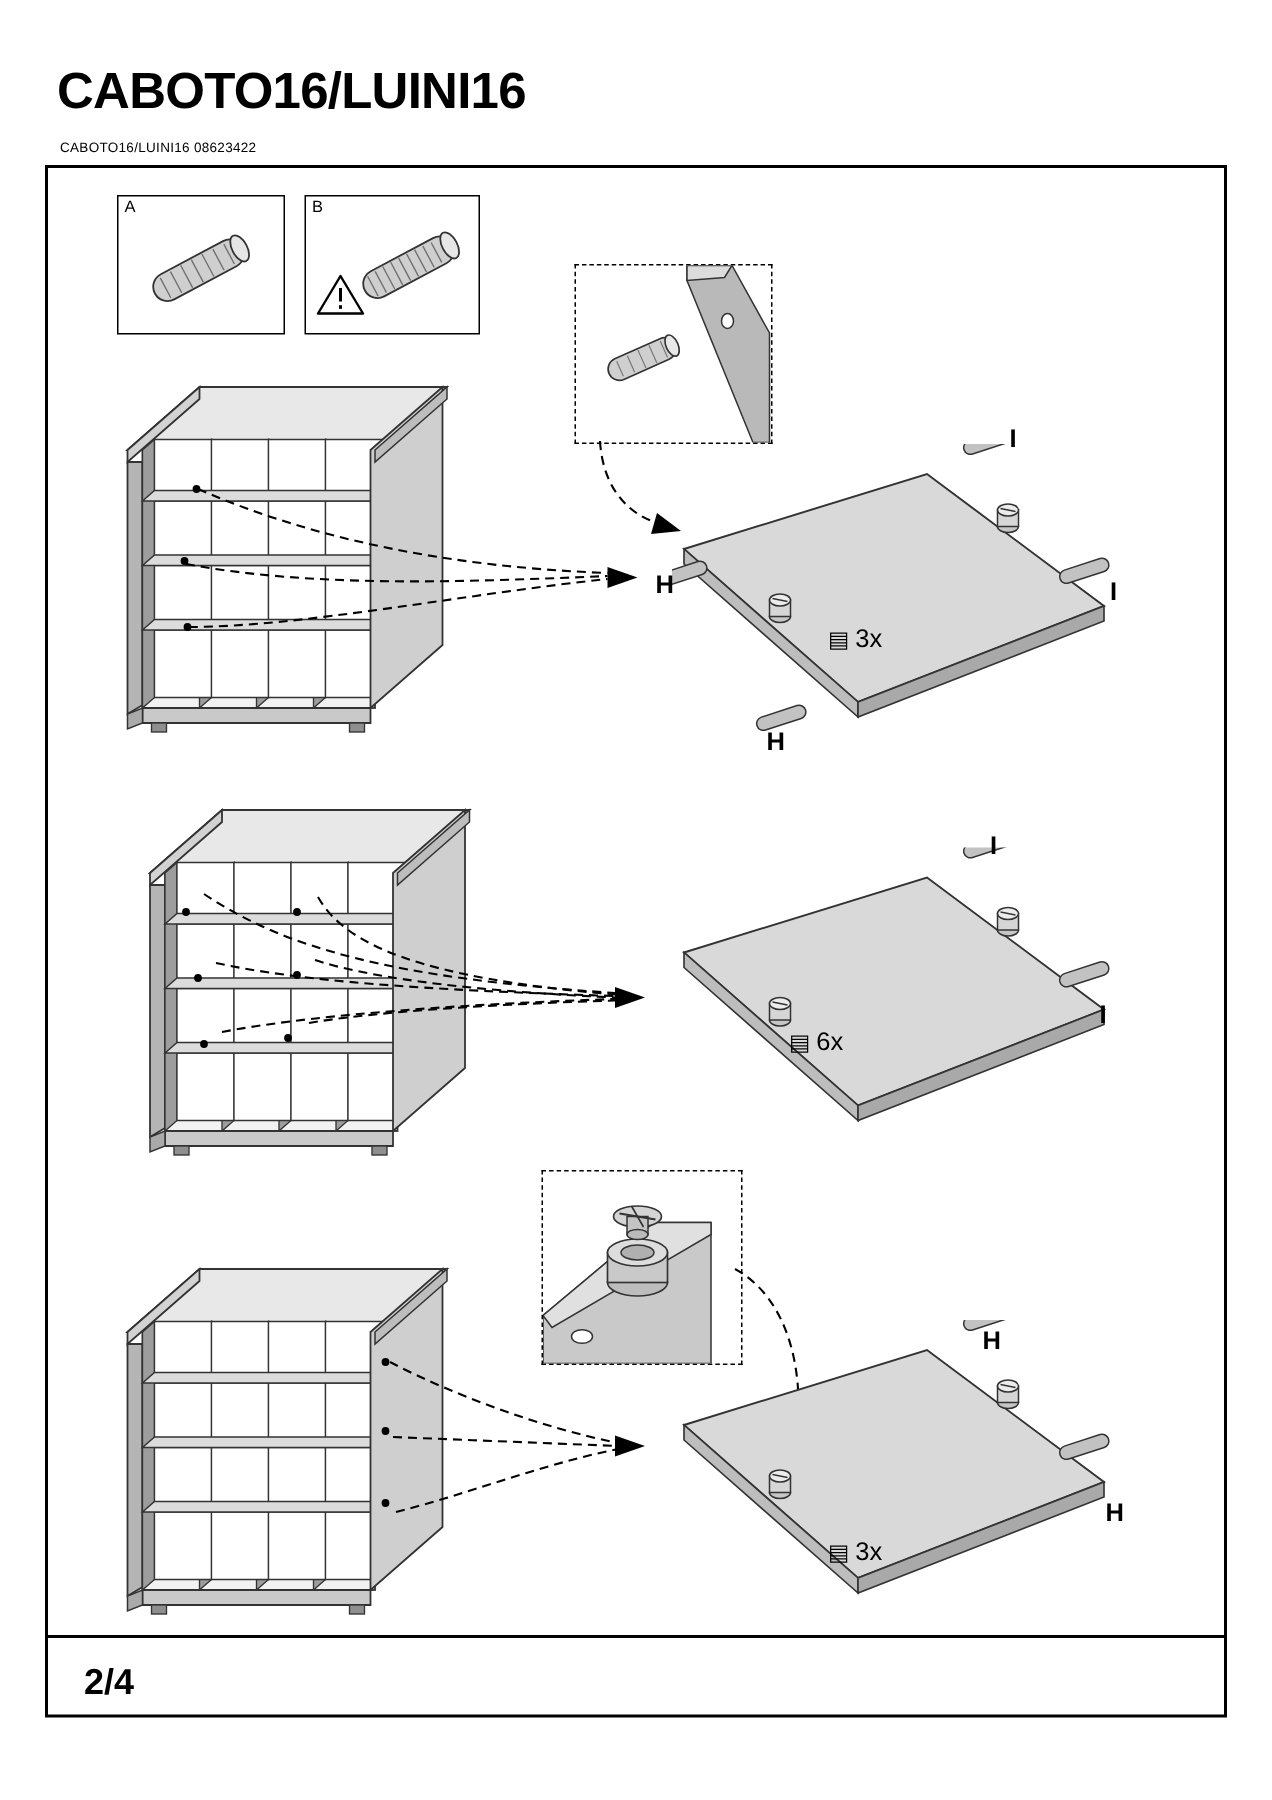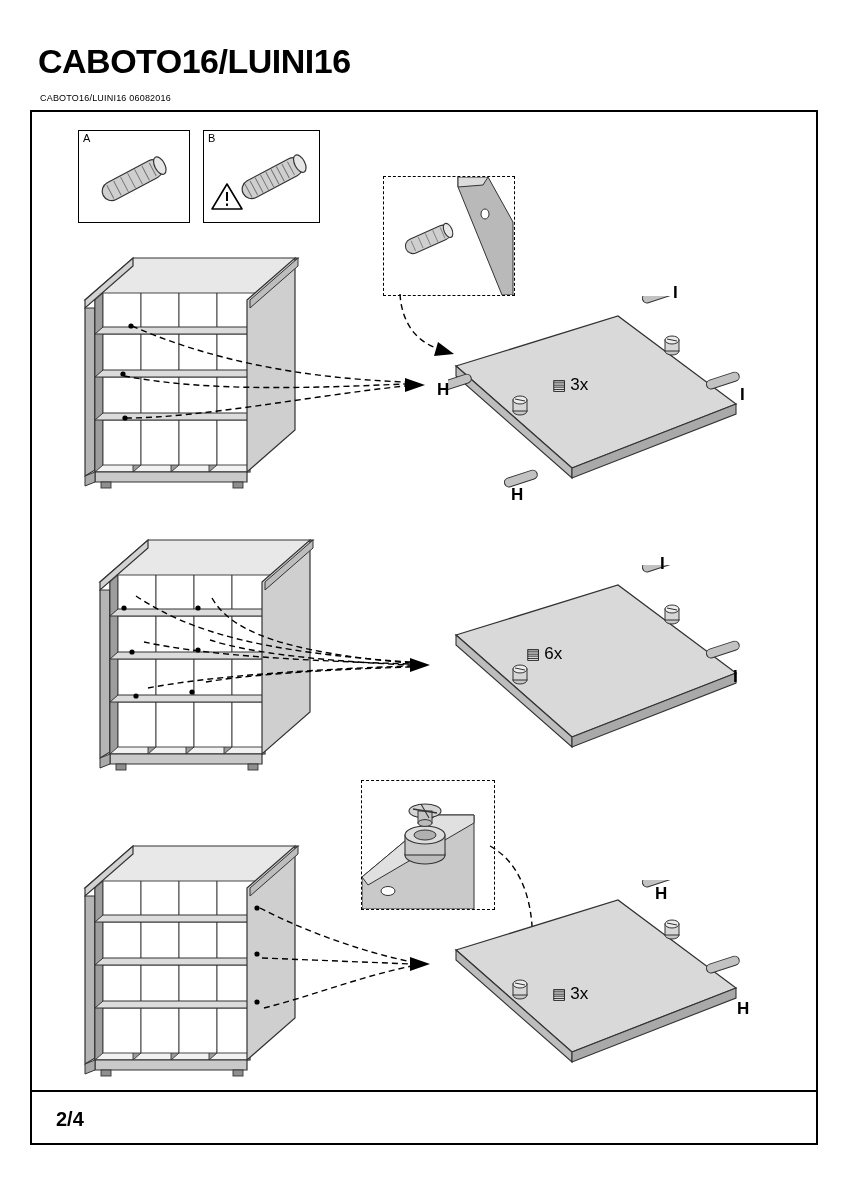--- a/index.html
+++ b/index.html
@@ -45,21 +45,21 @@
     top: 110px;
     width: 788px;
     height: 1035px;
     border: 2px solid #000;
     box-sizing: border-box;
   }
   .page-number {
     position: absolute;
     left: 56px;
     top: 1108px;
-    font-size: 20px;
+    font-size: 24px;
     font-weight: bold;
   }
   .frame-footline {
     position: absolute;
     left: 32px;
     top: 1090px;
     width: 784px;
     height: 2px;
     background: #000;
   }
@@ -88,20 +88,21 @@
     position: absolute;
     font-size: 17px;
     font-weight: bold;
     line-height: 1;
   }
   .count {
     position: absolute;
     font-size: 17px;
     line-height: 1;
     white-space: nowrap;
+    margin-top: 41px;
   }
   .count .sym {
     display: inline-block;
     font-size: 15px;
     letter-spacing: -1px;
     margin-right: 5px;
   }
   
   .detail-box {
     position: absolute;
@@ -109,21 +110,21 @@
     box-sizing: border-box;
     background: #fff;
   }
 </style>
 </head>
 <body>
 
 <div class="page">
 
   <div class="doc-title">CABOTO16/LUINI16</div>
-  <div class="doc-subtitle">CABOTO16/LUINI16 06082016</div>
+  <div class="doc-subtitle">CABOTO16/LUINI16 08623422</div>
 
   <div class="frame"></div>
   <div class="frame-footline"></div>
   <div class="page-number">2/4</div>
 
   <div class="part-box" id="box-a">
     <span class="plabel">A</span>
   </div>
   <div class="svgwrap" style="left:86px; top:148px;">
     <svg width="96" height="66" viewBox="0 0 96 66">

